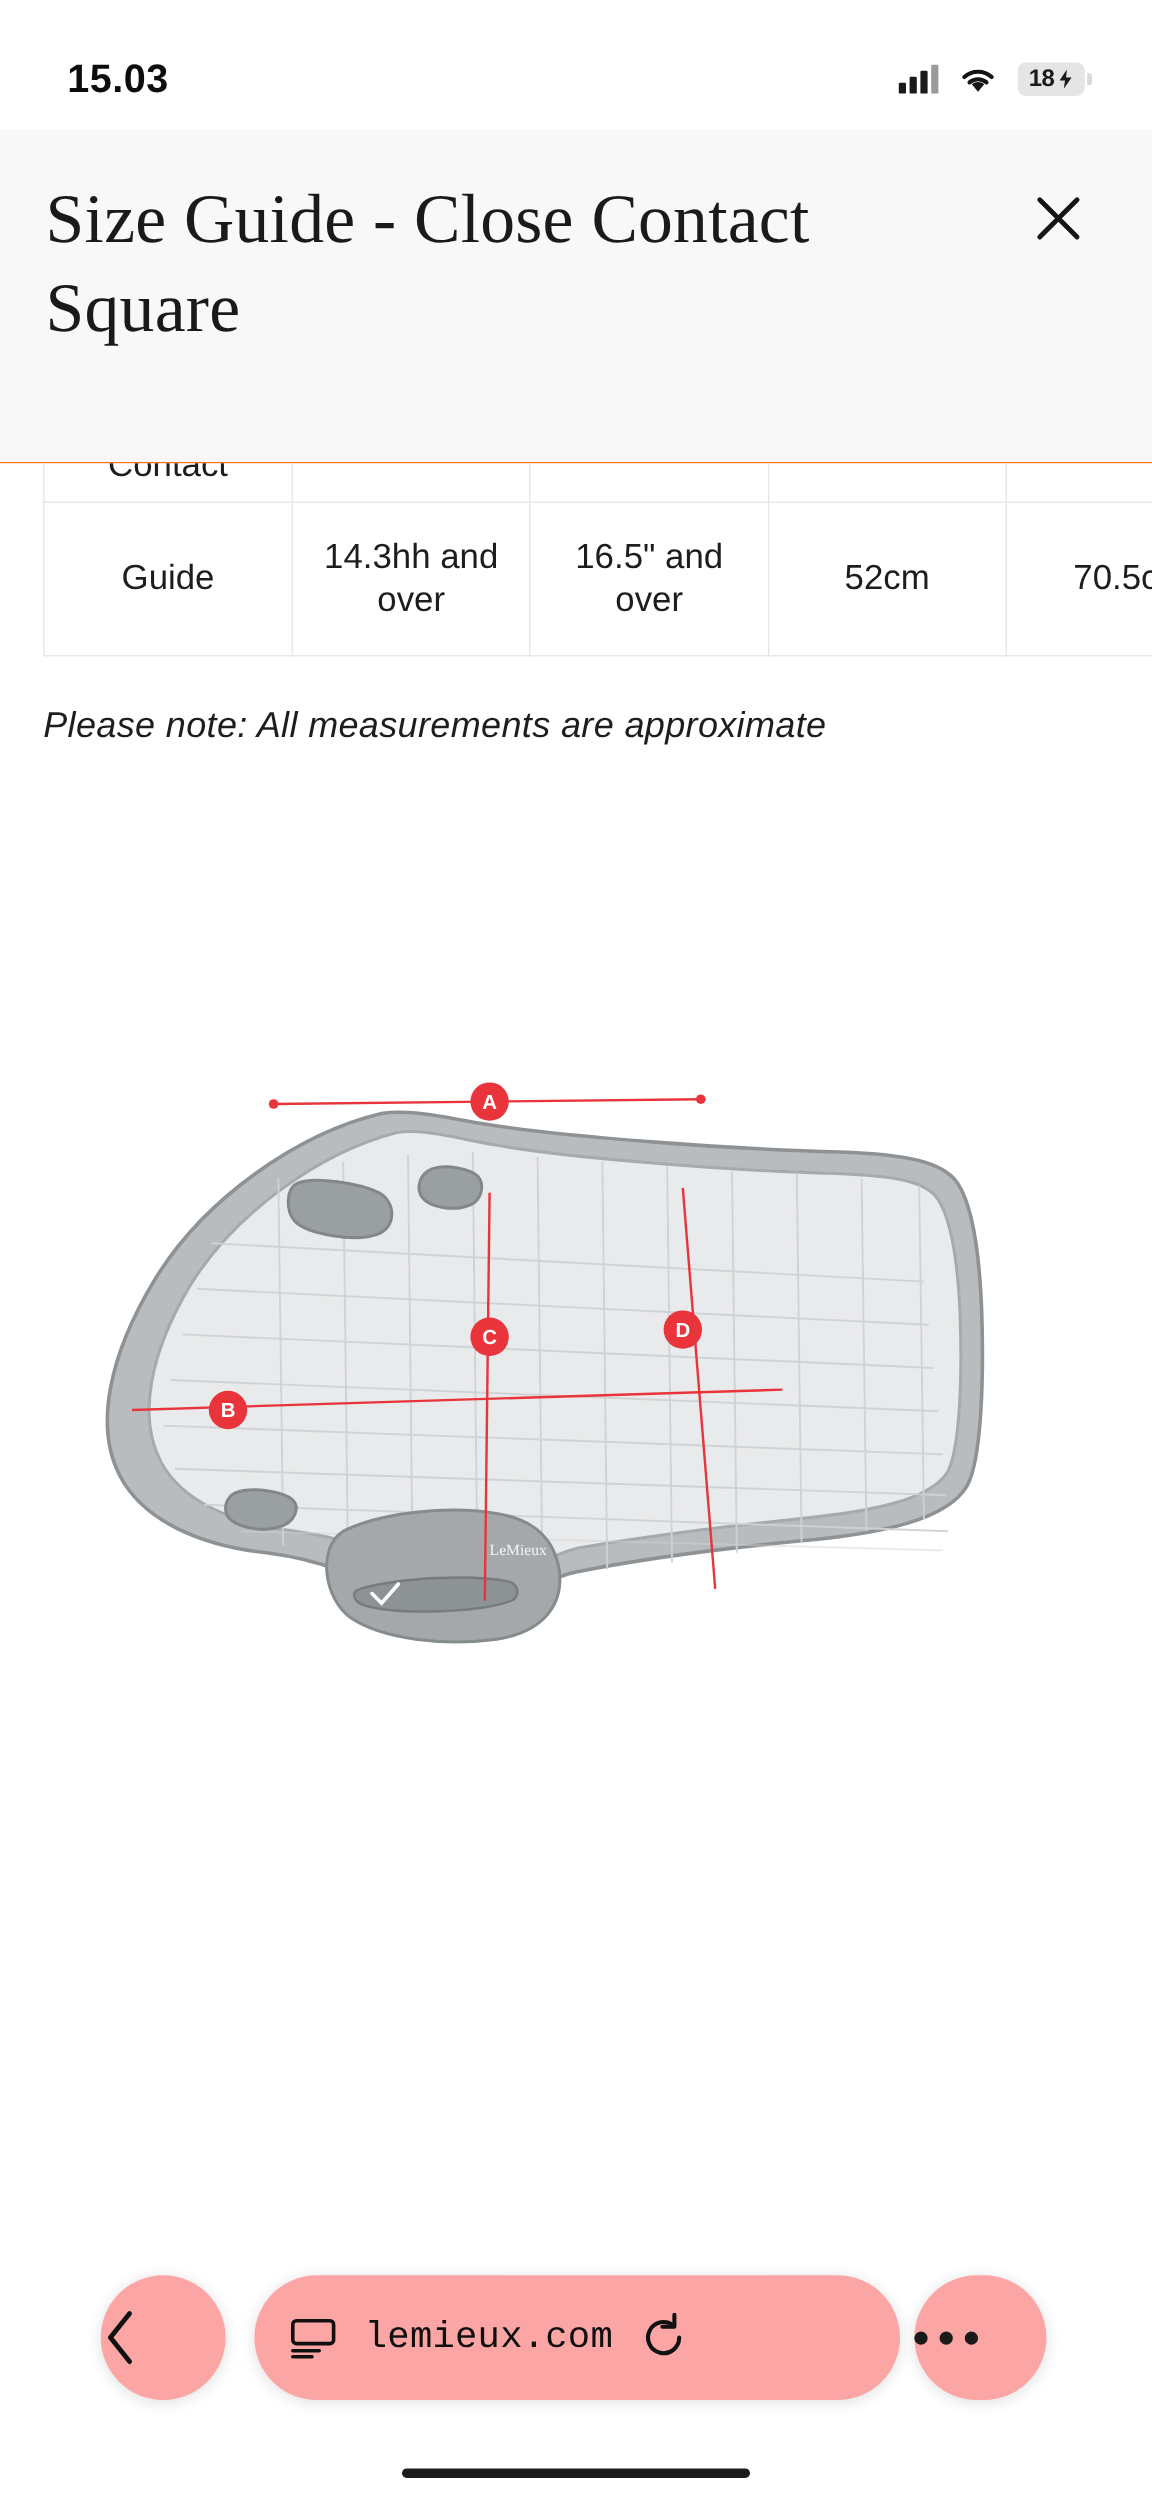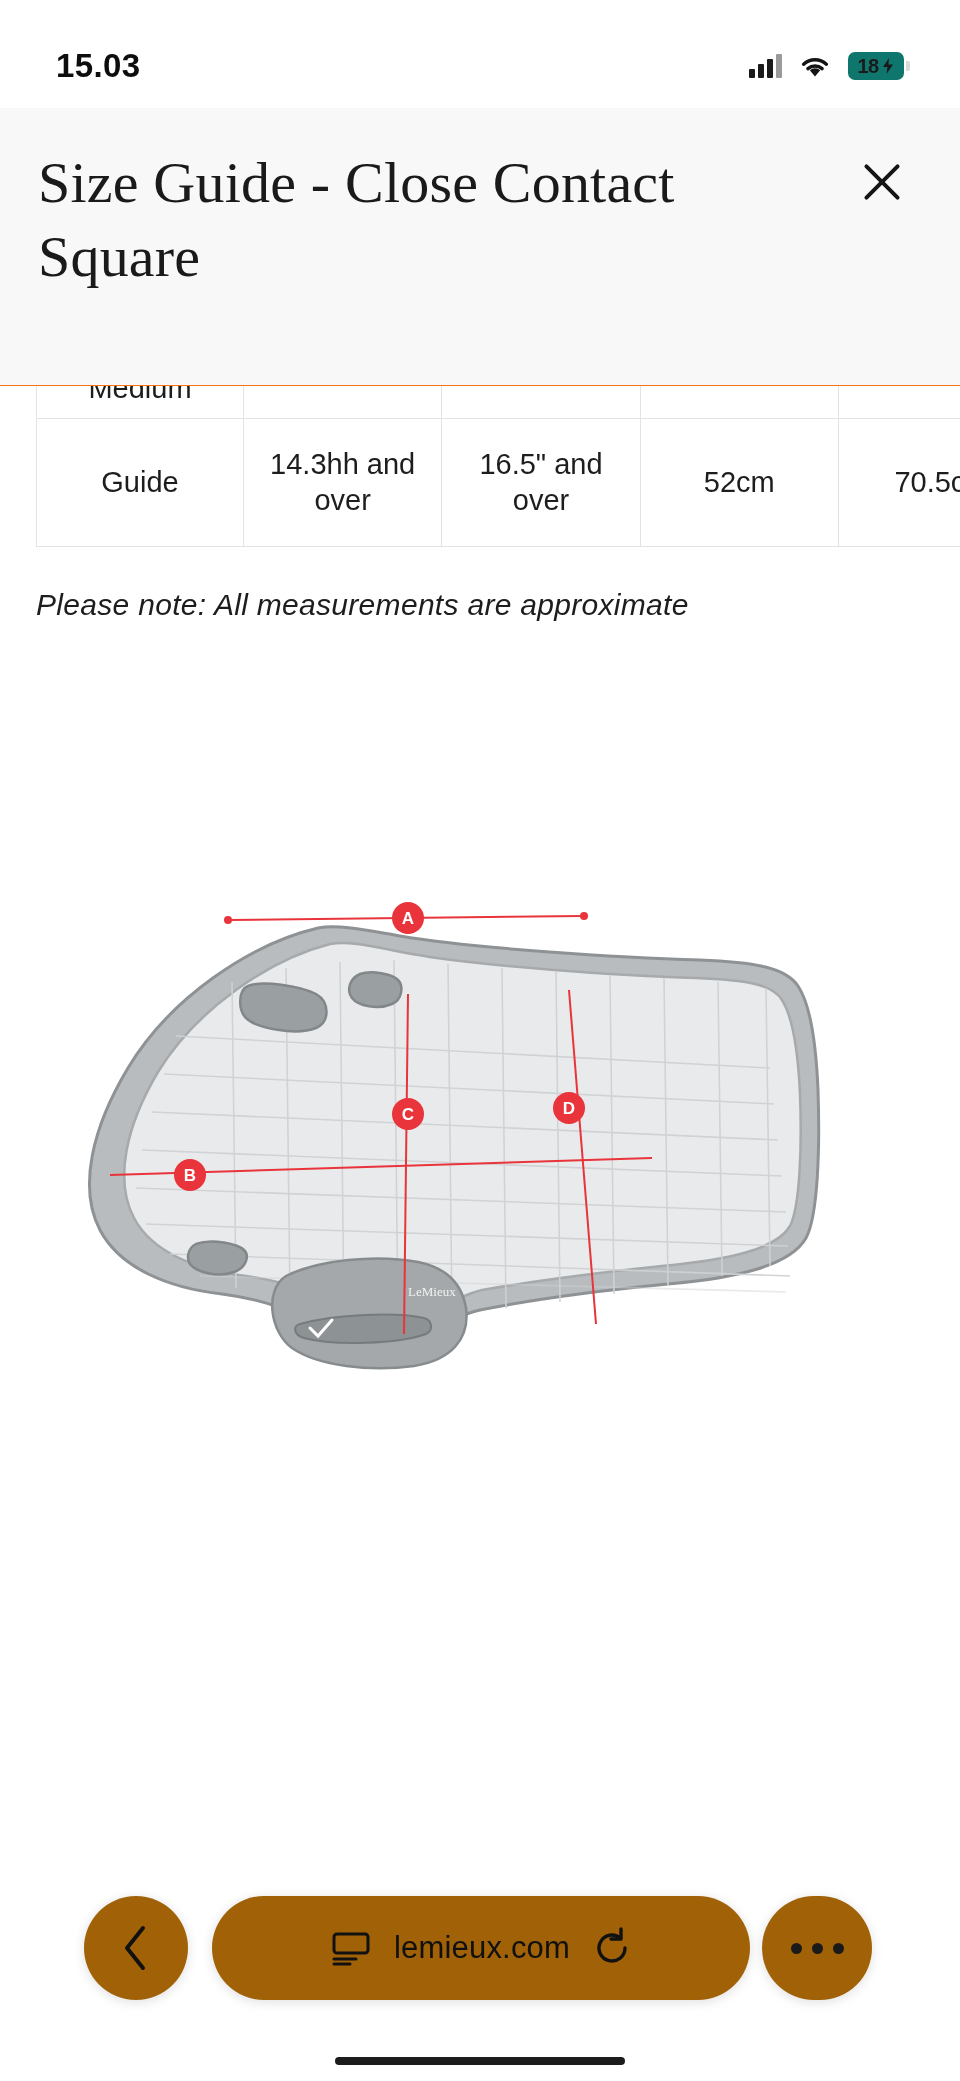--- a/index.html
+++ b/index.html
@@ -43,21 +43,21 @@
   }
   .signal-bars i:nth-child(1) { height: 9px; }
   .signal-bars i:nth-child(2) { height: 14px; }
   .signal-bars i:nth-child(3) { height: 19px; }
   .signal-bars i:nth-child(4) { height: 24px; background: #9a9a9a; }
 
   .wifi-icon { width: 34px; height: 26px; position: relative; }
   .battery {
     width: 56px; height: 28px;
     border-radius: 7px;
-    background: #0f766e;
+    background: #e5e5e5;
     position: relative;
     display: flex;
     align-items: center;
     justify-content: center;
   }
   .battery:after {
     content: "";
     position: absolute;
     right: -6px; top: 9px;
     width: 4px; height: 10px;
@@ -165,26 +165,26 @@
   
   .browser-bar {
     position: absolute;
     bottom: 0; left: 0;
     width: 960px;
     height: 215px;
     background: #ffffff;
   }
   .pill {
     position: absolute;
-    background: #a16207;
+    background: #fca5a5;
     border-radius: 100px;
     box-shadow: 0 2px 12px rgba(0,0,0,0.13);
     display: flex;
     align-items: center;
-    justify-content: center;
+    font-family: Liberation Mono, monospace;
   }
   .pill-back { left: 84px; top: 30px; width: 104px; height: 104px; }
   .pill-url {
     left: 212px; top: 30px; width: 538px; height: 104px;
     gap: 22px;
     padding: 0 28px;
   }
   .pill-more { left: 762px; top: 30px; width: 110px; height: 104px; gap: 10px; }
   .url-text {
     font-size: 31px;
@@ -229,21 +229,21 @@
     </div>
   </div>
 </div>
 
 <div class="page">
 
   <div class="table-wrap">
     <table class="size-table">
       <tbody>
           <tr class="row-hidden">
-        <td class="c0">Medium</td>
+        <td class="c0">Contact</td>
         <td class="c1"></td>
         <td class="c2"></td>
         <td class="c3"></td>
         <td class="c4"></td>
       </tr>
       <tr>
         <td class="c0">Guide</td>
         <td class="c1">14.3hh and over</td>
         <td class="c2">16.5" and over</td>
         <td class="c3">52cm</td>

